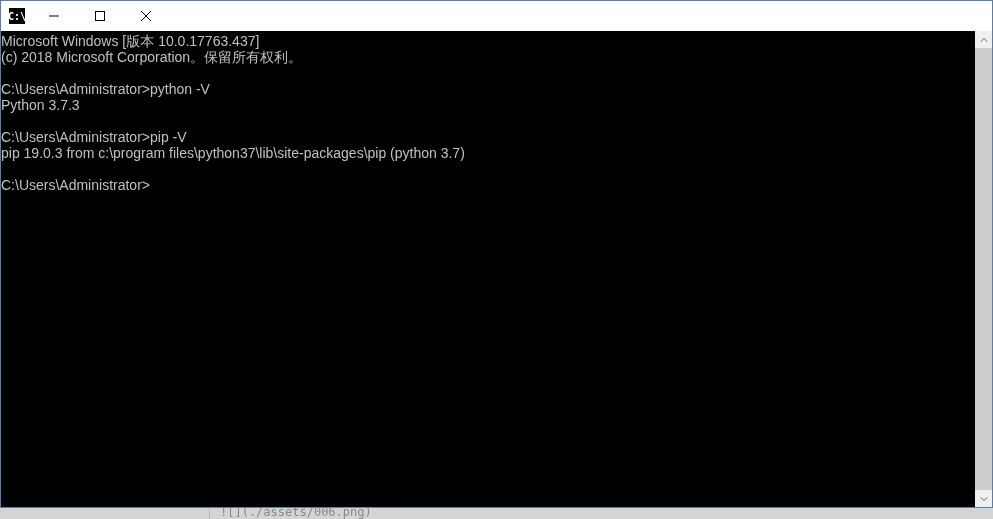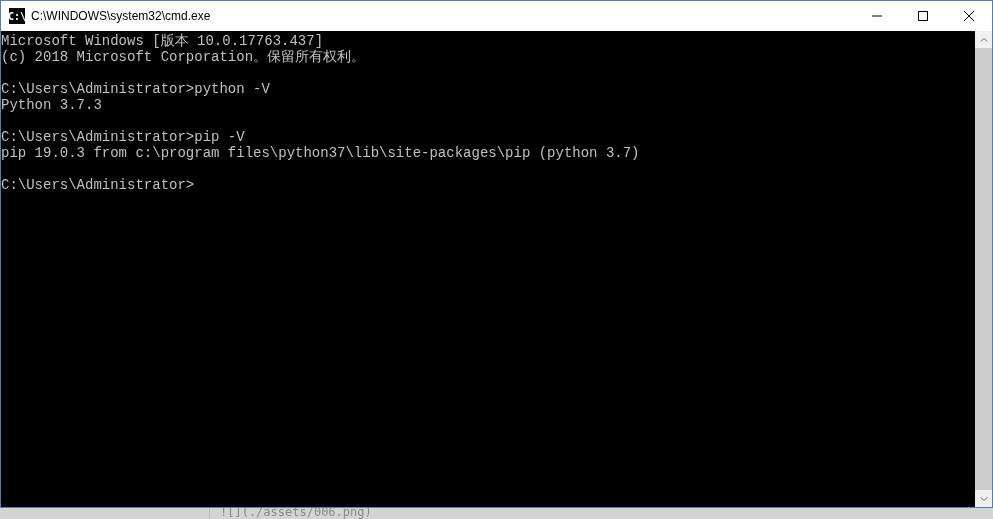--- a/index.html
+++ b/index.html
@@ -56,21 +56,21 @@
     .titlebar-btn svg { width: 10px; height: 10px; }
     .terminal-wrap {
       flex: 1;
       display: flex;
       background: #000;
     }
     .terminal {
       flex: 1;
       background: #000;
       color: #c0c0c0;
-      font-family: Liberation Mono, monospace;
+      font-family: Liberation Sans, sans-serif;
       font-size: 14px;
       line-height: 16px;
       padding: 2px 0 0 0;
       white-space: pre;
       overflow: hidden;
     }
     .scrollbar {
       width: 17px;
       background: #f0f0f0;
       position: relative;
@@ -114,21 +114,20 @@
   </style>
 </head>
 <body>
 
 <div class="tree-line"></div>
 <div class="bg-text">![](./assets/006.png)</div>
 
 <div class="window">
   <div class="titlebar">
     <span class="titlebar-icon">C:\</span>
-    <span class="titlebar-title">C:\WINDOWS\system32\cmd.exe</span>
     <div class="titlebar-controls">
       <div class="titlebar-btn">
         <svg viewBox="0 0 10 10">
             <line x1="0" y1="5" x2="10" y2="5" stroke="#000" stroke-width="1"></line>
           </svg>
       </div>
       <div class="titlebar-btn">
         <svg viewBox="0 0 10 10">
             <rect x="0.5" y="0.5" width="9" height="9" fill="none" stroke="#000" stroke-width="1"></rect>
           </svg>

